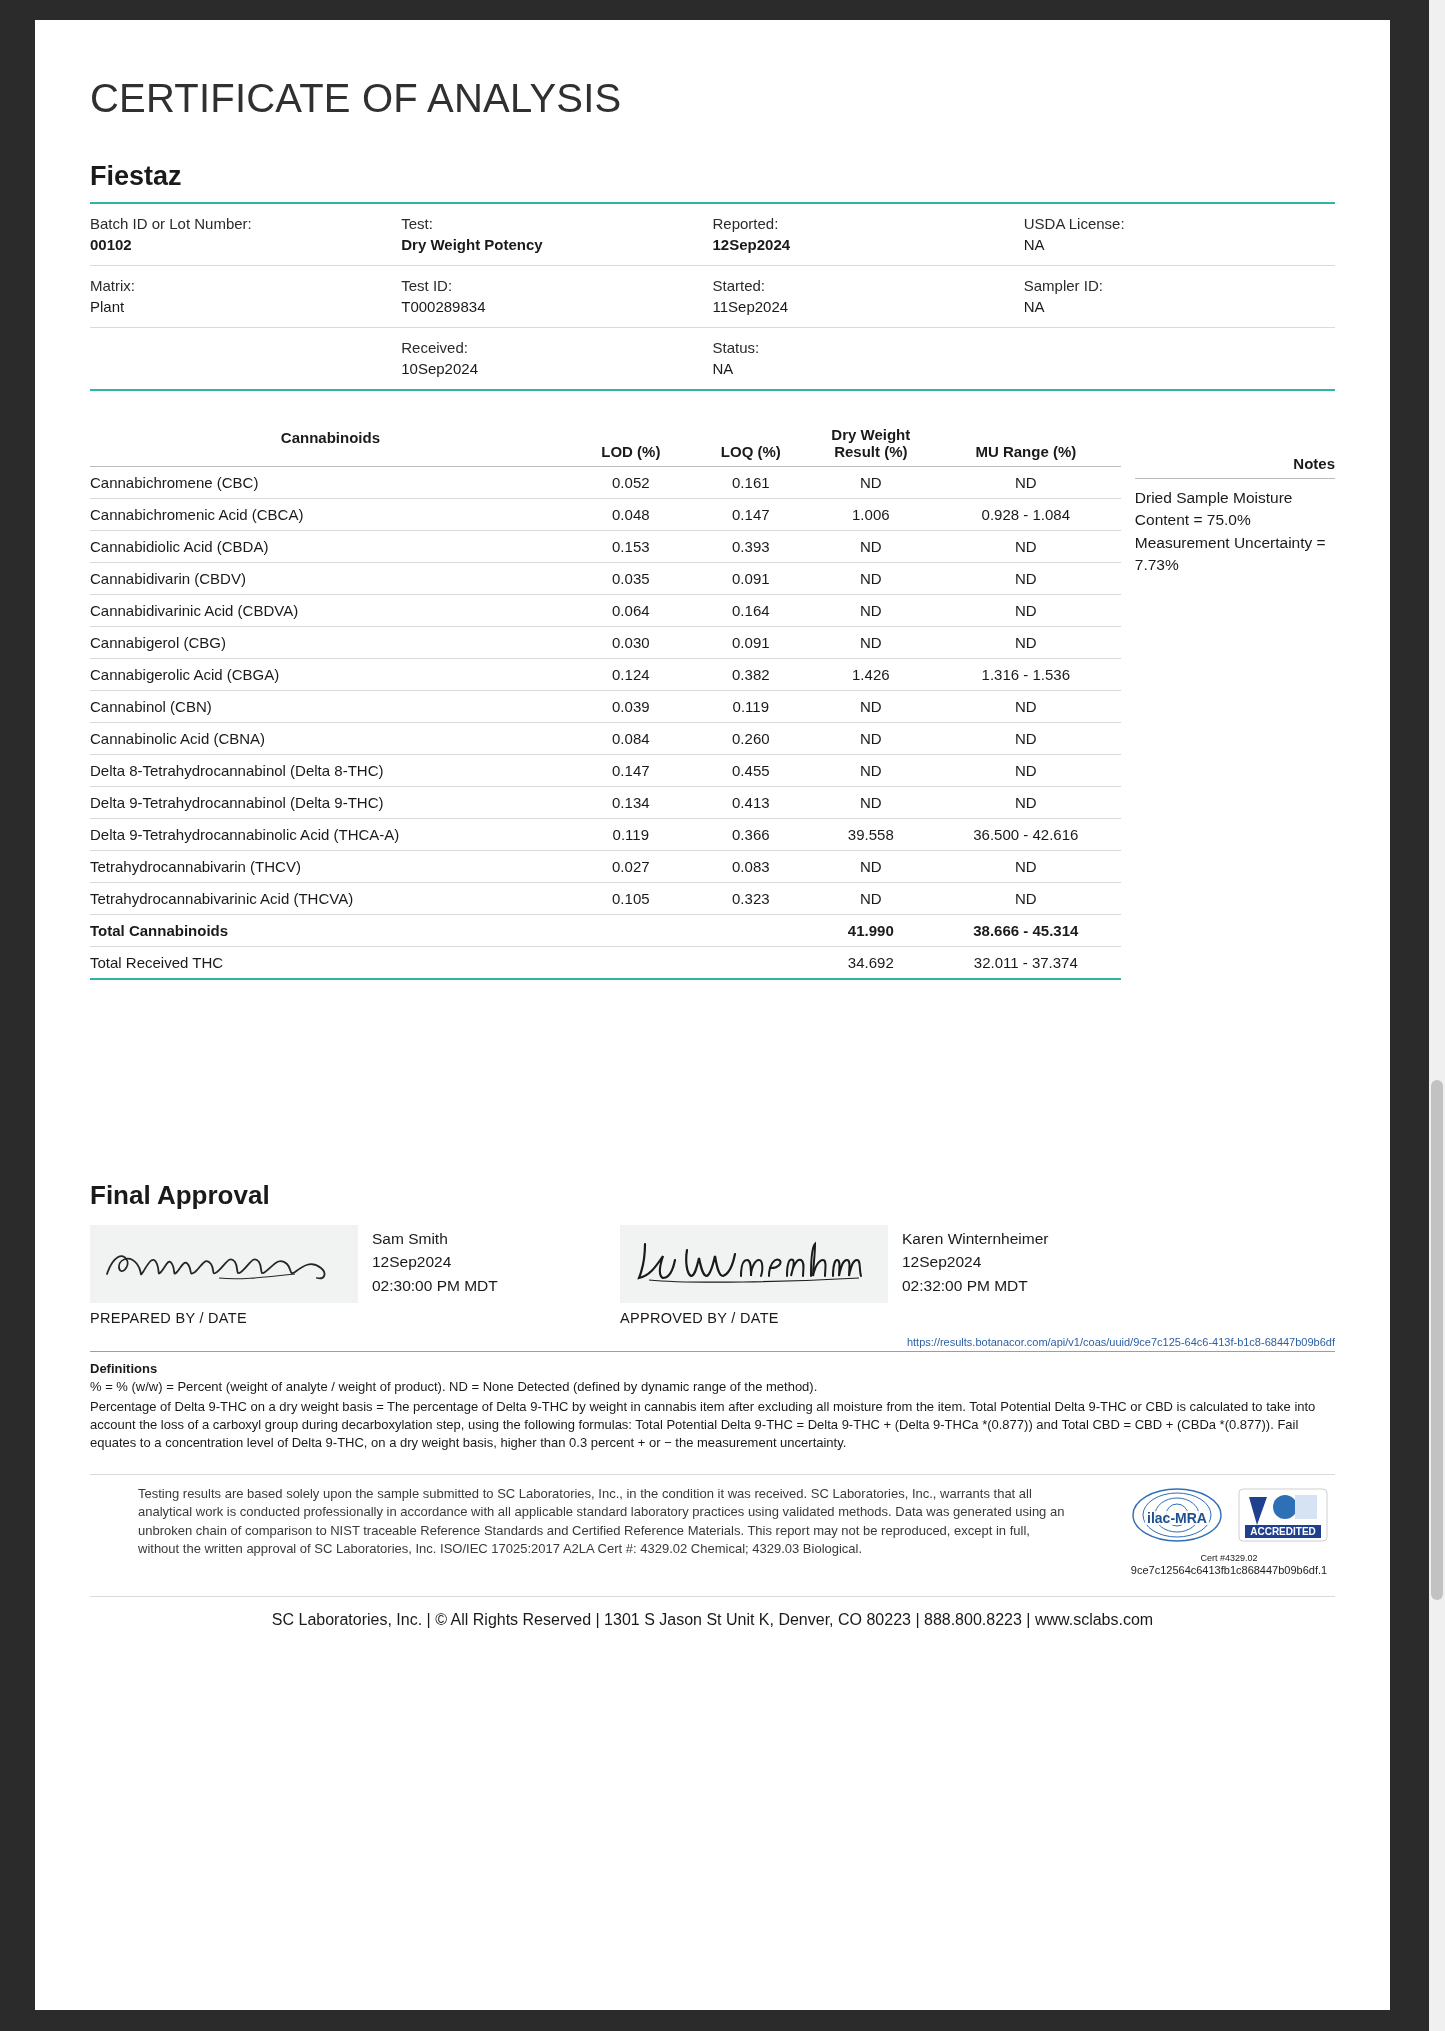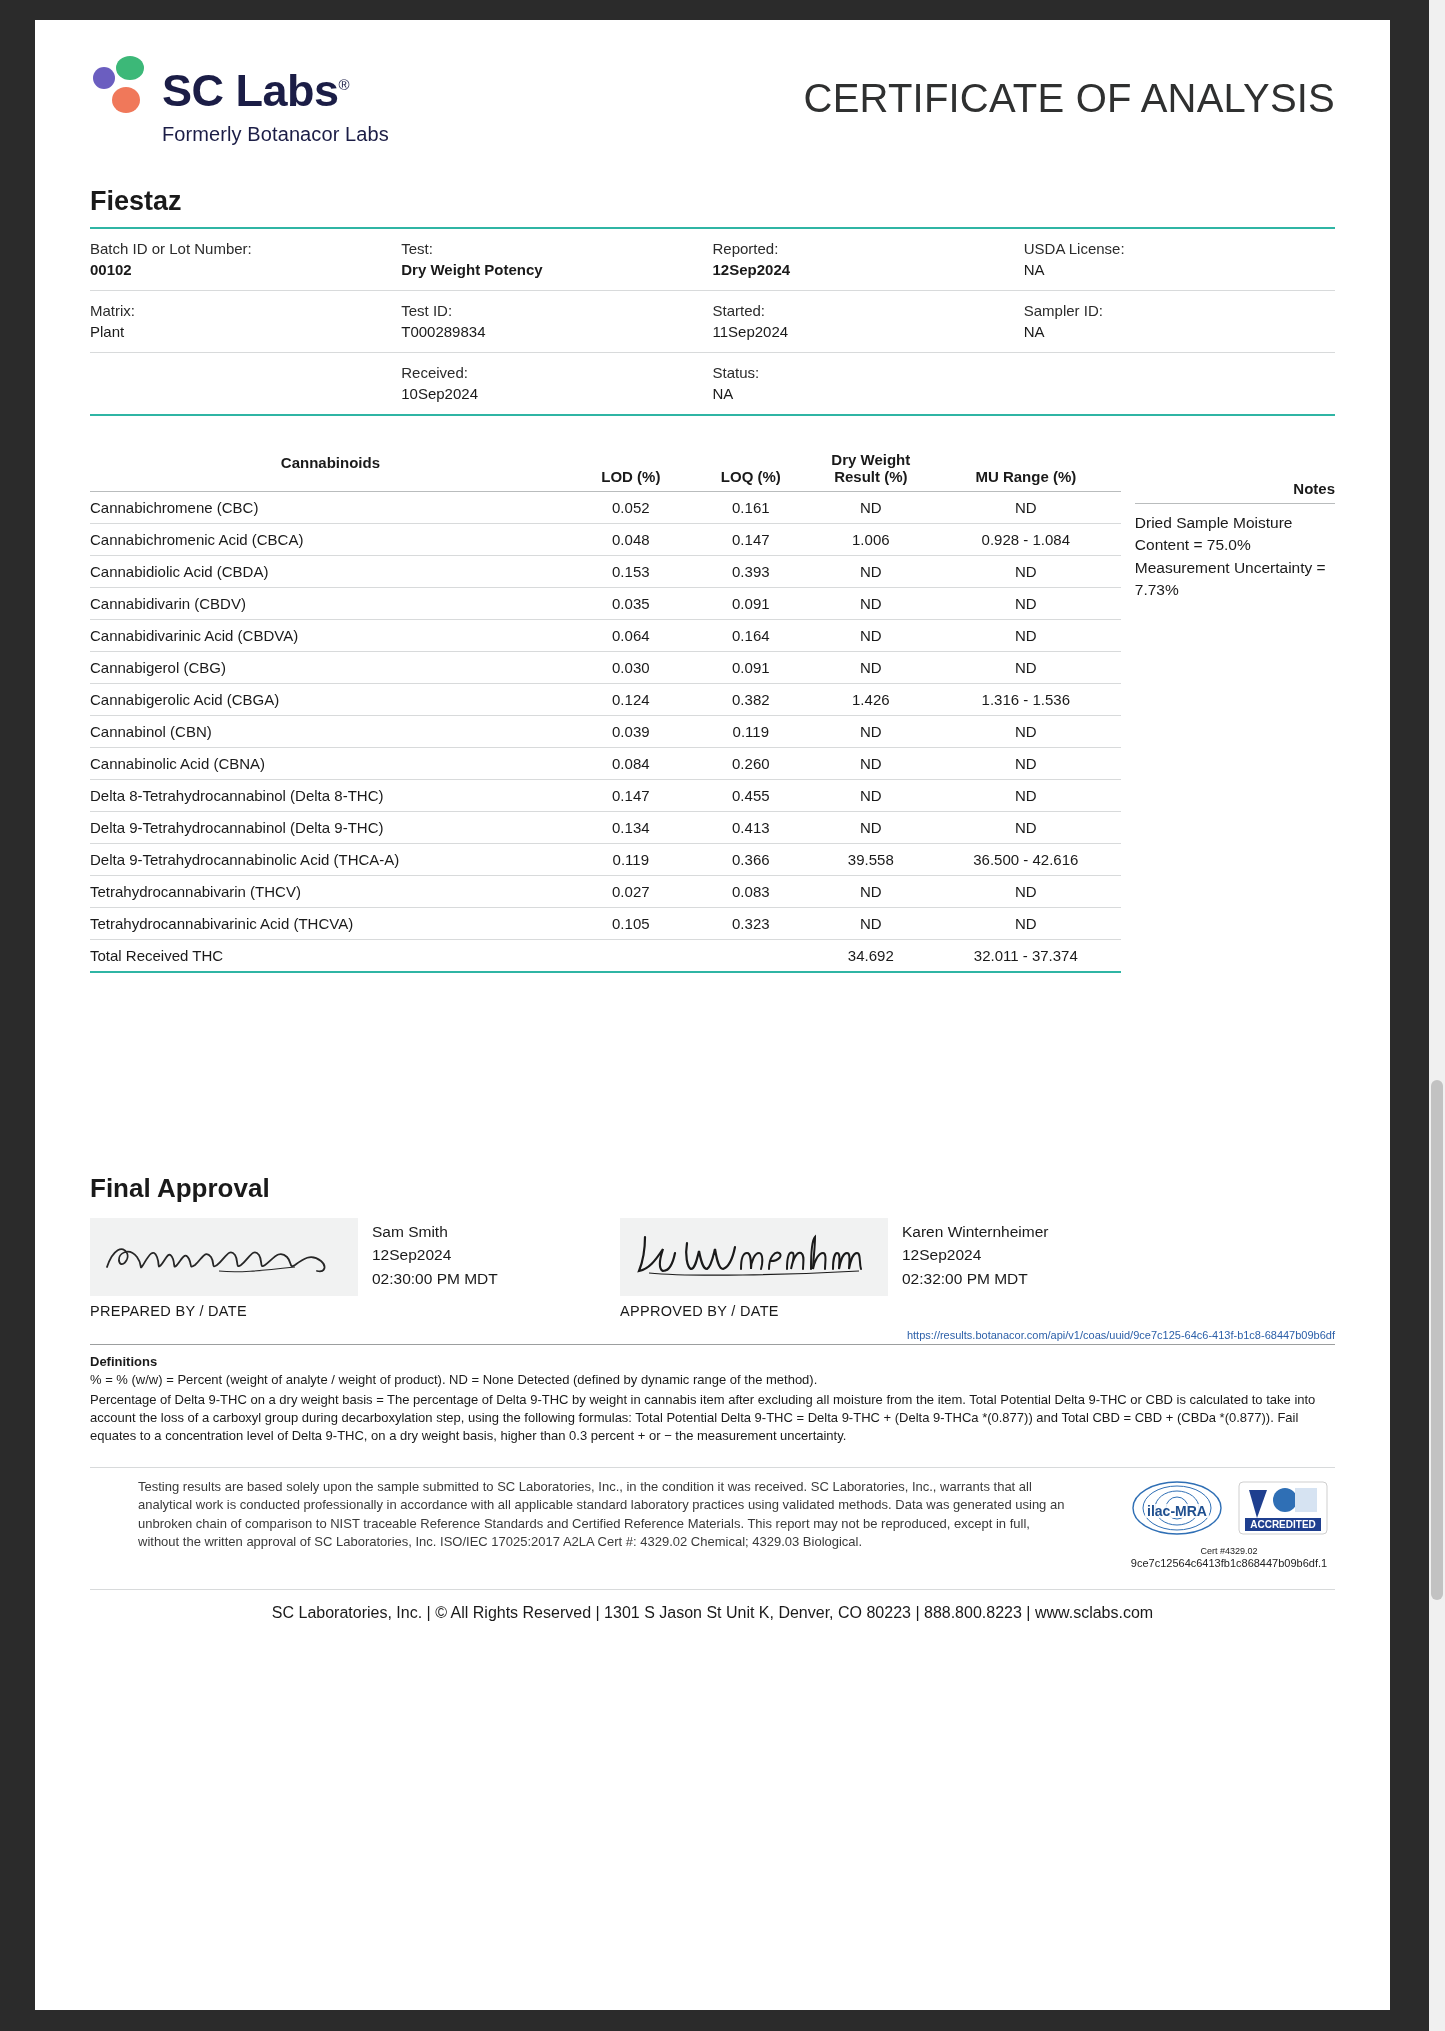--- a/index.html
+++ b/index.html
@@ -207,33 +207,20 @@
     color: #1a1a1a;
   }
 </style>
 </head>
 <body>
 
 <div class="viewport">
   <div class="page">
 
     <div class="hdr">
-      <div class="logo-wrap">
-        <div class="logo-mark">
-          <svg width="62" height="66" viewBox="0 0 62 66">
-            <ellipse cx="40" cy="14" rx="14" ry="12" fill="#3cb878"></ellipse>
-            <circle cx="14" cy="24" r="11" fill="#6b5ec0"></circle>
-            <ellipse cx="36" cy="46" rx="14" ry="13" fill="#f0785a"></ellipse>
-          </svg>
-        </div>
-        <div class="logo-text-block">
-          <div class="logo-name"><span>SC Labs</span><span class="logo-reg">®</span></div>
-          <div class="logo-sub">Formerly Botanacor Labs</div>
-        </div>
-      </div>
       <div class="coa-title">CERTIFICATE OF ANALYSIS</div>
     </div>
 
     <div class="sample-name">Fiestaz</div>
     <div class="rule-teal"></div>
 
     <div>
       <div class="meta-row">
         <div class="meta-cell">
           <div class="meta-label">Batch ID or Lot Number:</div>
@@ -392,20 +379,27 @@
                 <td class="num">0.083</td>
                 <td class="num">ND</td>
                 <td class="num">ND</td>
               </tr>
             <tr>
                 <td class="analyte">Tetrahydrocannabivarinic Acid (THCVA)</td>
                 <td class="num">0.105</td>
                 <td class="num">0.323</td>
                 <td class="num">ND</td>
                 <td class="num">ND</td>
+              </tr>
+            <tr class="total">
+                <td class="analyte">Total Cannabinoids</td>
+                <td class="num"></td>
+                <td class="num"></td>
+                <td class="num">41.990</td>
+                <td class="num">38.666 - 45.314</td>
               </tr>
             <tr class="total-last">
                 <td class="analyte">Total Received THC</td>
                 <td class="num"></td>
                 <td class="num"></td>
                 <td class="num">34.692</td>
                 <td class="num">32.011 - 37.374</td>
               </tr>
           </tbody>
         </table>

